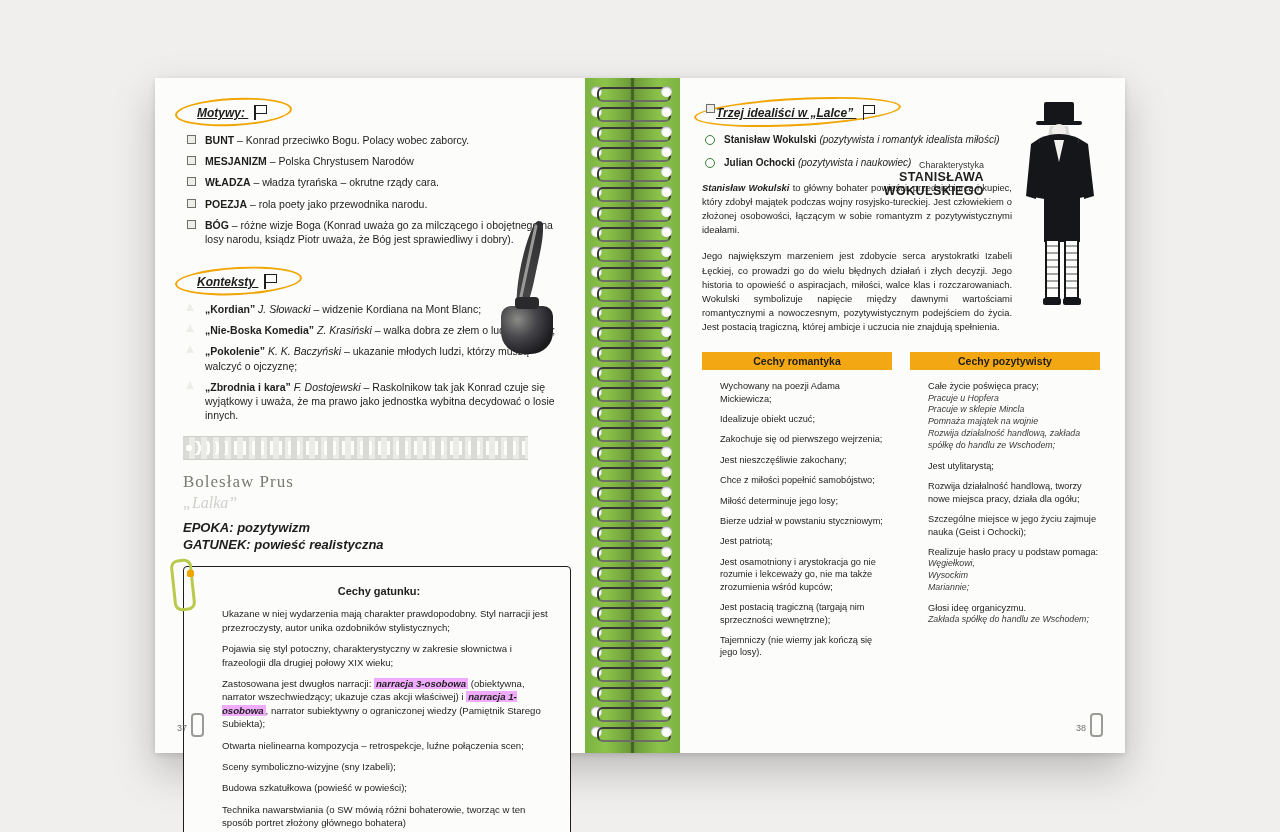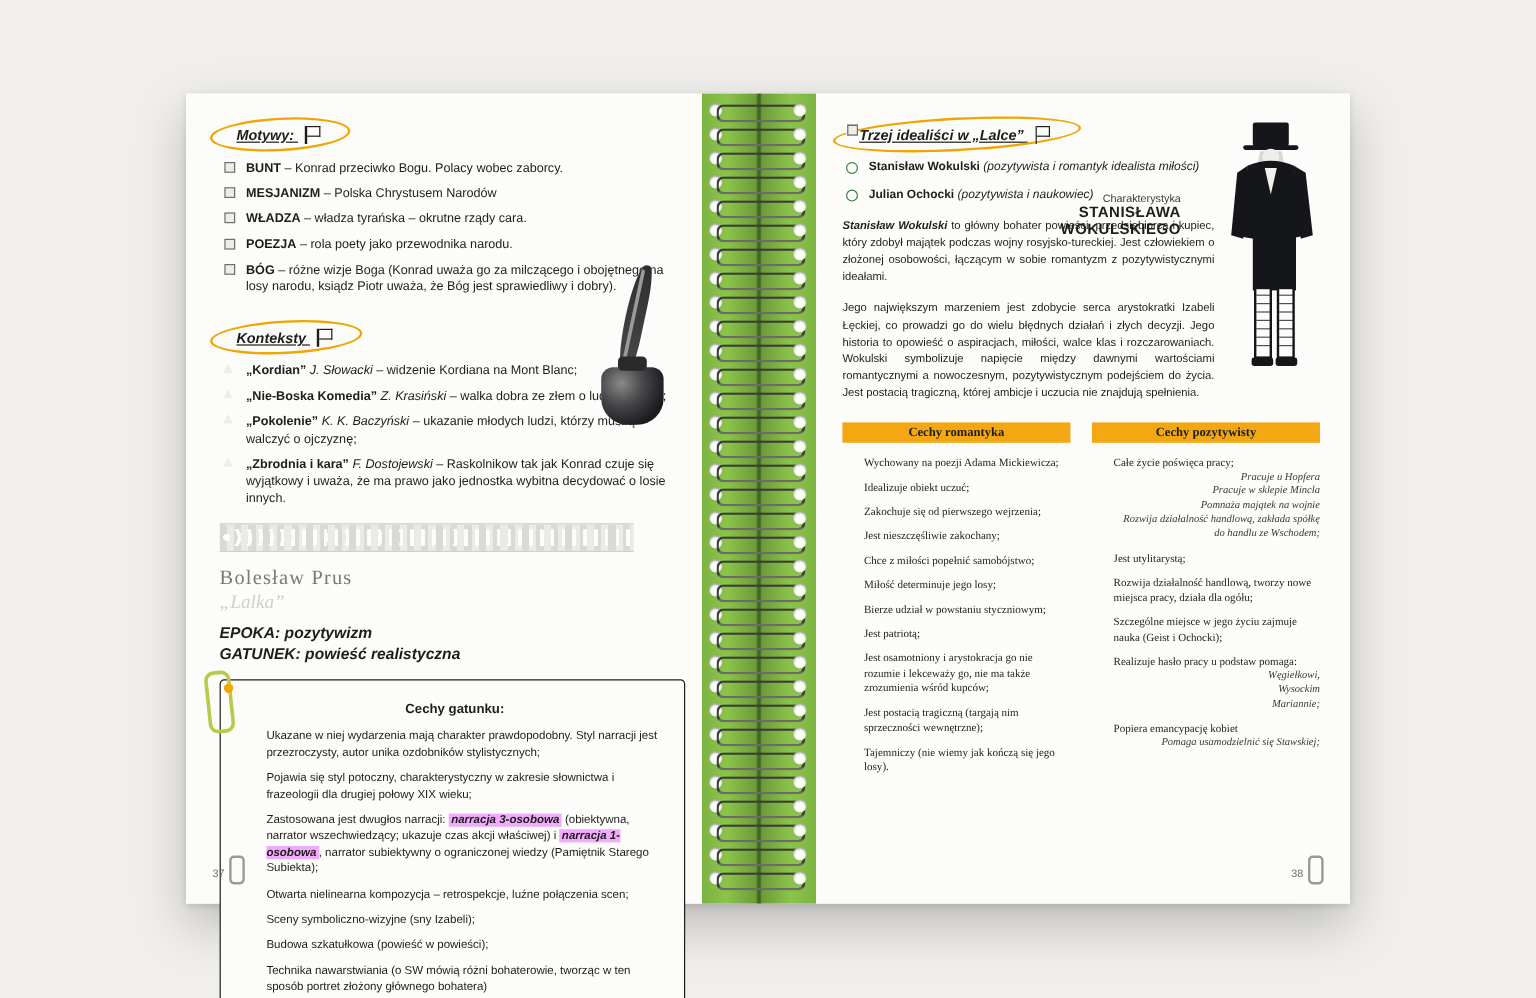--- a/index.html
+++ b/index.html
@@ -78,21 +78,21 @@
   .bul-circle:before{
     content:"";position:absolute;left:3px;top:2px;width:8px;height:8px;border-radius:50%;
     border:1.3px solid #3a7d3a;
   }
   .bul-dot:before{
     content:"";position:absolute;left:3px;top:3px;width:7px;height:7px;border-radius:50%;
     background:#f0a500;
   }
   b.bld{font-weight:bold;}
   i.it{font-style:italic;}
-  .sub{display:block;padding-left:0;font-style:italic;color:#3a3a38;text-align:right;}
+  .sub{display:block;padding-left:0;font-style:italic;color:#3a3a38;}
 
   
   .lp{position:absolute;left:28px;top:24px;width:375px;}
   .lace{
     margin:14px 0 6px 0;height:22px;width:345px;
     background:
       repeating-linear-gradient(90deg,#d9d9d6 0 6px,#eaeae7 6px 12px);
     border-top:1px solid #cfcfcb;border-bottom:1px solid #cfcfcb;
     position:relative;
   }
@@ -154,21 +154,21 @@
     position:absolute;right:10px;top:22px;width:105px;height:225px;
   }
   .char-label{
     position:absolute;right:118px;top:58px;text-align:right;width:160px;
   }
   .char-label .small{font-size:9px;color:#3a3a38;}
   .char-label .big{font-size:12.5px;font-weight:bold;letter-spacing:.4px;}
   .para{font-size:9.4px;line-height:1.5;margin-top:12px;text-align:justify;width:310px;color:#1d1d1b;}
   .para .nm{font-weight:bold;font-style:italic;}
 
-  .cols{display:flex;gap:18px;margin-top:18px;font-family:Liberation Serif, serif;}
+  .cols{display:flex;gap:18px;margin-top:18px;}
   .col{width:190px;}
   .col-head{
     background:#f3a712;font-weight:bold;font-size:10.5px;text-align:center;padding:3px 0;margin-bottom:10px;
   }
   .col li{font-size:9.2px;line-height:1.35;margin-bottom:8px;padding-left:18px;}
   .col .sub{font-size:8.8px;color:#3a3a38;}
 </style>
 </head>
 <body>
 
@@ -470,22 +470,22 @@
               <li class="bul-sq"><span>Jest utylitarystą;</span></li>
               <li class="bul-sq"><span>Rozwija działalność handlową, tworzy nowe miejsca pracy, działa dla ogółu;</span></li>
               <li class="bul-sq"><span>Szczególne miejsce w jego życiu zajmuje nauka (Geist i Ochocki);</span></li>
               <li class="bul-sq">
                 <span>Realizuje hasło pracy u podstaw pomaga:</span>
                 <span class="sub">Węgiełkowi,</span>
                 <span class="sub">Wysockim</span>
                 <span class="sub">Mariannie;</span>
               </li>
               <li class="bul-sq">
-                <span>Popiera emancypację kobiet</span>
-                <span class="sub">Pomaga usamodzielnić się Stawskiej;</span>
+                <span>Głosi ideę organicyzmu.</span>
+                <span class="sub">Zakłada spółkę do handlu ze Wschodem;</span>
               </li>
             </ul>
           </div>
 
         </div>
       </div>
 
       <div class="portrait">
         <svg viewBox="0 0 105 225" width="105" height="225">
           <g fill="#15161a">

